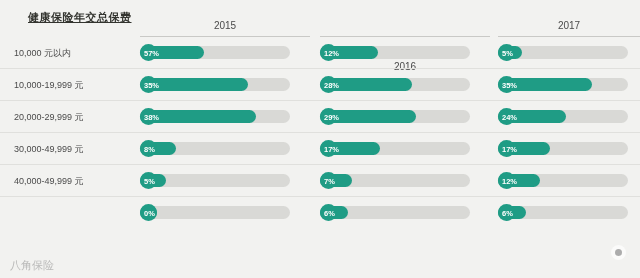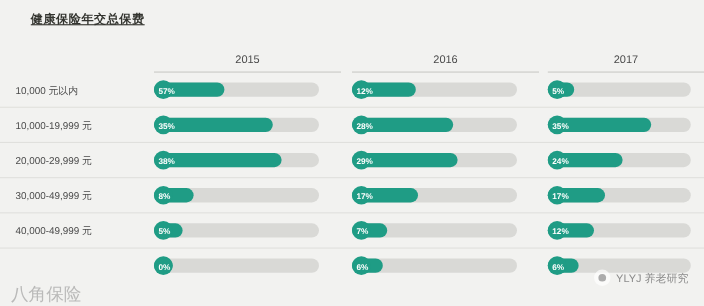--- a/index.html
+++ b/index.html
@@ -11,36 +11,36 @@
     overflow:hidden;
     position:relative;
   }
   .title{
     position:absolute;left:28px;top:10px;
     font-size:11px;font-weight:bold;color:#33342f;
     letter-spacing:0.5px;
     text-decoration:underline;
   }
   .chart{
-    position:absolute;left:0;top:44px;width:640px;
+    position:absolute;left:0;top:15px;width:640px;
   }
   .hdr-row{
     position:relative;height:22px;
   }
   .hdr-rule{
     position:absolute;top:21px;height:1px;background:#c9c9c6;
   }
   .hdr-rule.r1{left:140px;width:170px;}
   .hdr-rule.r2{left:320px;width:170px;}
   .hdr-rule.r3{left:498px;width:142px;}
   .hdr-year{
     position:absolute;top:5px;font-size:10px;color:#4a4a4a;text-align:center;
   }
   .hdr-year.y1{left:140px;width:170px;}
-  .hdr-year.y2{left:320px;width:170px;}
+  .hdr-year.y2{left:320px;width:170px;margin-top:41px;}
   .hdr-year.y3{left:498px;width:142px;}
 
   .avg-row{
     position:relative;height:26px;border-bottom:1px solid #d4d4d1;
   }
   .avg-label{
     position:absolute;left:14px;top:7px;font-size:9.5px;color:#4a4a4a;
   }
   .avg-val{
     position:absolute;top:6px;font-size:11px;color:#3a3a3a;text-align:center;
@@ -76,21 +76,21 @@
     background:#1f9c85;
   }
   .pct{
     position:absolute;left:4px;top:4.5px;font-size:7.5px;color:#ffffff;
     font-weight:bold;white-space:nowrap;z-index:3;
   }
   .wm{
     position:absolute;font-size:10px;color:rgba(120,120,120,0.55);
     white-space:nowrap;
   }
-  .wm-left{left:10px;top:258px;font-size:16px;color:rgba(130,130,130,0.5);text-align:right;}
+  .wm-left{left:10px;top:258px;font-size:11px;color:rgba(130,130,130,0.5);text-align:right;}
   .wm-right{right:14px;top:245px;display:flex;align-items:center;gap:5px;}
   .wm-logo{
     width:15px;height:15px;border-radius:50%;
     background:rgba(255,255,255,0.65);
     display:inline-block;position:relative;
   }
   .wm-logo:after{
     content:"";position:absolute;left:4px;top:4px;width:7px;height:7px;
     border-radius:50%;background:rgba(120,120,120,0.6);
   }
@@ -242,14 +242,13 @@
       <div class="bullet"></div>
       <div class="pct">6%</div>
     </div>
   </div>
 
 </div>
 
 <div class="wm wm-left">八角保险</div>
 <div class="wm wm-right">
   <span class="wm-logo"></span>
-  <span class="wm-text">YLYJ 养老研究</span>
 </div>
 
 </body></html>

